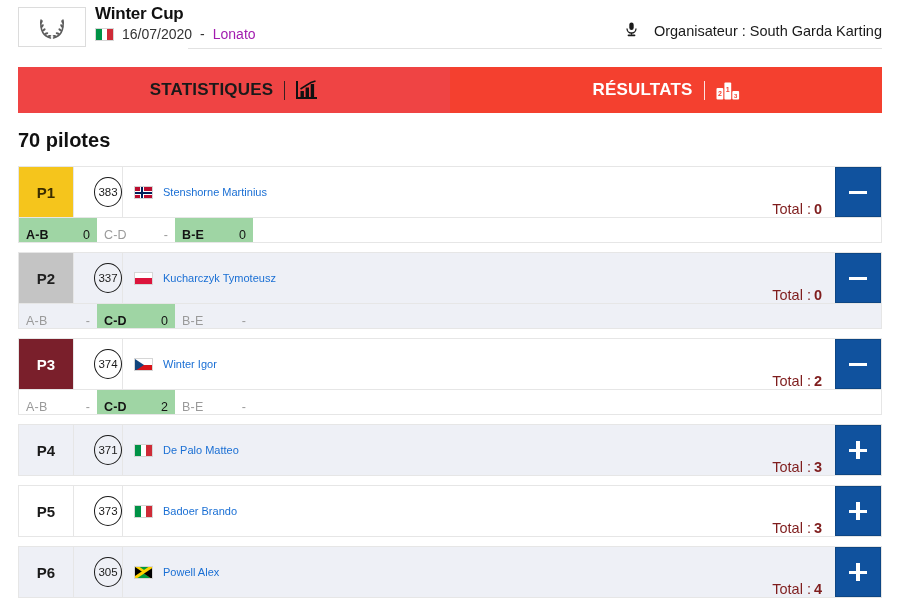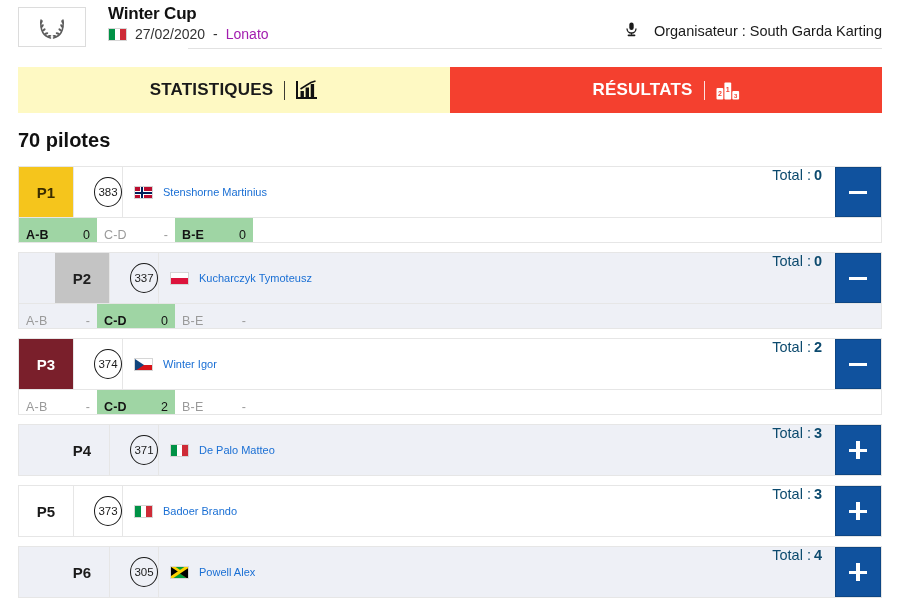--- a/index.html
+++ b/index.html
@@ -19,21 +19,21 @@
   .logo-box {
     width: 68px; height: 40px;
     border: 1px solid #dcdcdc;
     background: #ffffff;
     display: flex; align-items: center; justify-content: center;
     flex: 0 0 auto;
     margin-top: 3px;
   }
   .logo-box svg { display: block; }
   .event-block {
-    margin-left: 22px;
+    margin-left: 9px;
     flex: 1 1 auto;
     min-width: 0;
   }
   .event-title {
     font-size: 17px; font-weight: bold; color: #111111;
     line-height: 19px; letter-spacing: -0.2px;
   }
   .event-sub {
     display: flex; align-items: center; gap: 8px;
     margin-top: 3px; font-size: 14px; color: #333333;
@@ -88,41 +88,41 @@
   
   .tabs {
     display: flex; margin: 11px 18px 0 18px;
     height: 46px; overflow: hidden;
   }
   .tab {
     flex: 1 1 50%;
     display: flex; align-items: center; justify-content: center;
     gap: 11px; cursor: pointer; user-select: none;
   }
-  .tab-stats { background: #fef9c3; color: #1a1a1a; }
+  .tab-stats { background: #ef4444; color: #1a1a1a; }
   .tab-results { background: #f4402f; color: #ffffff; }
   .tab-label { font-size: 17px; font-weight: bold; letter-spacing: 0.2px; }
   .tab-sep { width: 1px; height: 19px; background: currentColor; opacity: .85; }
   .tab-ico { display: block; }
 
   
   .pilot-count {
     margin: 16px 0 0 18px;
     font-size: 20px; font-weight: bold; color: #111111;
   }
 
   
   .results { margin: 14px 18px 0 18px; }
   .result-block { margin-bottom: 9px; }
   .result-main {
     display: flex; align-items: stretch;
     border: 1px solid #e6e6e6;
     background: #ffffff; min-height: 52px;
   }
-  .result-block.alt .result-main { background: #eef0f6; padding-left: 36px; }
+  .result-block.alt .result-main { background: #eef0f6; }
   .result-block.alt .sub-row { background: #eef0f6; }
 
   .pos-badge {
     width: 54px; flex: 0 0 54px;
     display: flex; align-items: center; justify-content: center;
     font-size: 15px; font-weight: bold; color: #1a1a1a;
   }
   .pos-gold   { background: #f5c51c; color: #3a2d00; }
   .pos-silver { background: #c4c4c4; color: #1f1f1f; }
   .pos-bronze { background: #7a1f2b; color: #ffffff; }
@@ -141,22 +141,22 @@
   }
   .driver-cell {
     flex: 1 1 auto; display: flex; align-items: center;
     gap: 10px; padding-left: 11px; min-width: 0;
   }
   .driver-name {
     font-size: 11px; color: #1a6fd4; cursor: pointer;
     white-space: nowrap; overflow: hidden; text-overflow: ellipsis;
   }
   .total-cell {
-    flex: 0 0 auto; display: flex; align-items: flex-start;
-    padding-right: 13px; font-size: 14.5px; color: #0c4a6e;
+    flex: 0 0 auto; display: flex; align-items: flex-end;
+    padding-right: 13px; font-size: 14.5px; color: #7f1d1d;
     white-space: nowrap;
   }
   .total-cell b { font-weight: bold; margin-left: 3px; }
 
   .action-btn {
     width: 46px; flex: 0 0 46px;
     background: #10529e;
     display: flex; align-items: center; justify-content: center;
     cursor: pointer; color: #ffffff;
     border: 1px solid #0d4684;
@@ -209,21 +209,21 @@
           <ellipse cx="17.6" cy="23" rx="2" ry="1" transform="rotate(8 17.6 23)"></ellipse>
         </g>
       </svg>
     </span>
   </div>
 
   <div class="event-block">
     <div class="event-title">Winter Cup</div>
     <div class="event-sub">
       <span class="flag flag-it"></span>
-      <span class="evt-date">27/02/2020</span>
+      <span class="evt-date">16/07/2020</span>
       <span class="evt-dash">-</span>
       <span class="evt-city">Lonato</span>
     </div>
   </div>
 
   <div class="organiser">
     <span>
       <svg class="org-icon" viewBox="0 0 13 15" aria-hidden="true">
         <rect x="4.3" y="0.5" width="4.4" height="7.4" rx="2.2" fill="#1a1a1a"></rect>
         <path d="M2 6.6 a4.5 4.5 0 0 0 9 0" fill="none" stroke="#1a1a1a" stroke-width="1.3"></path>

